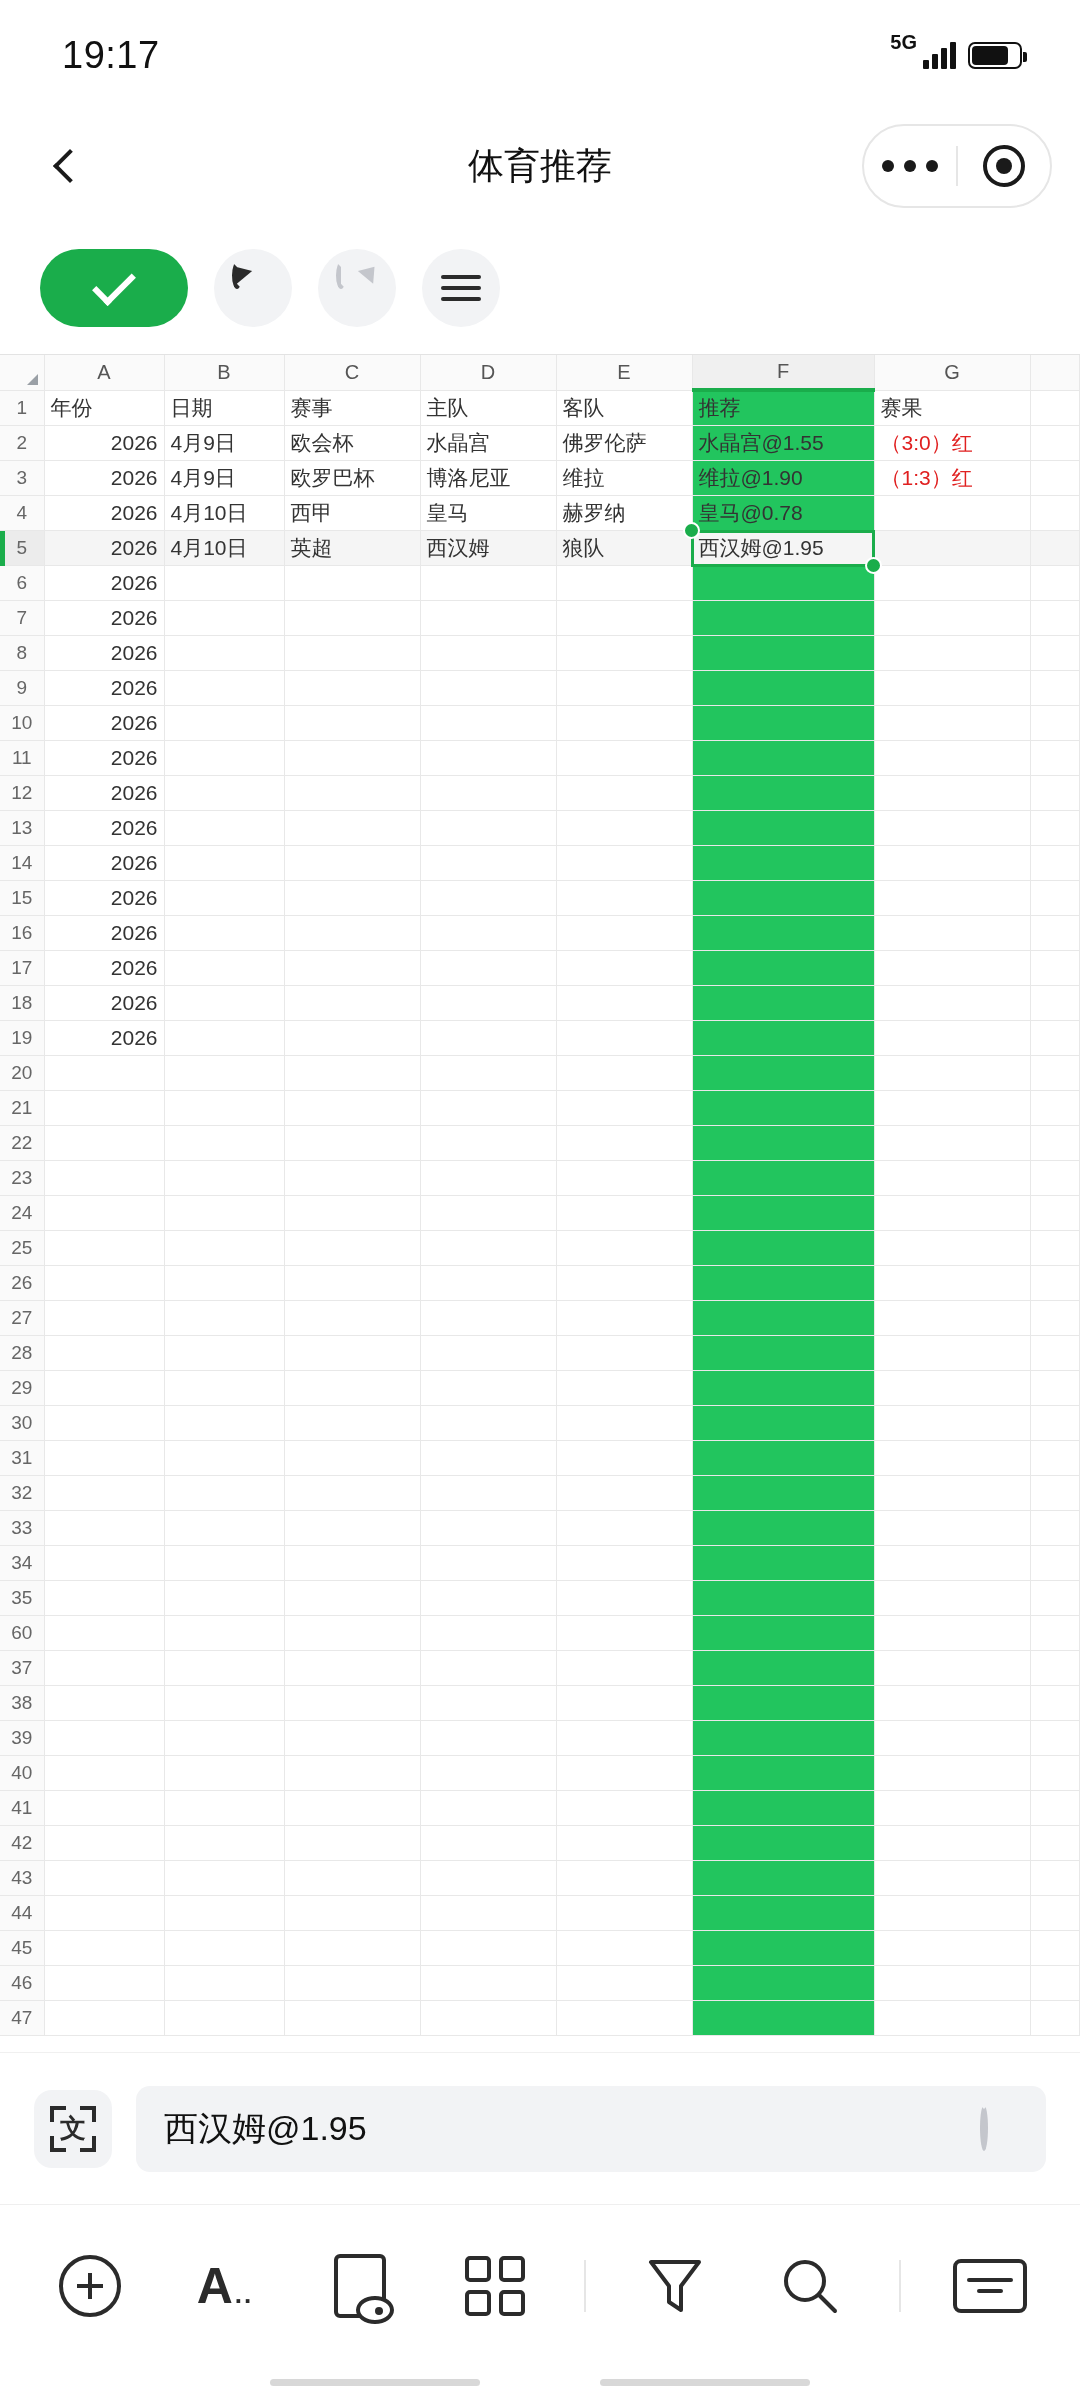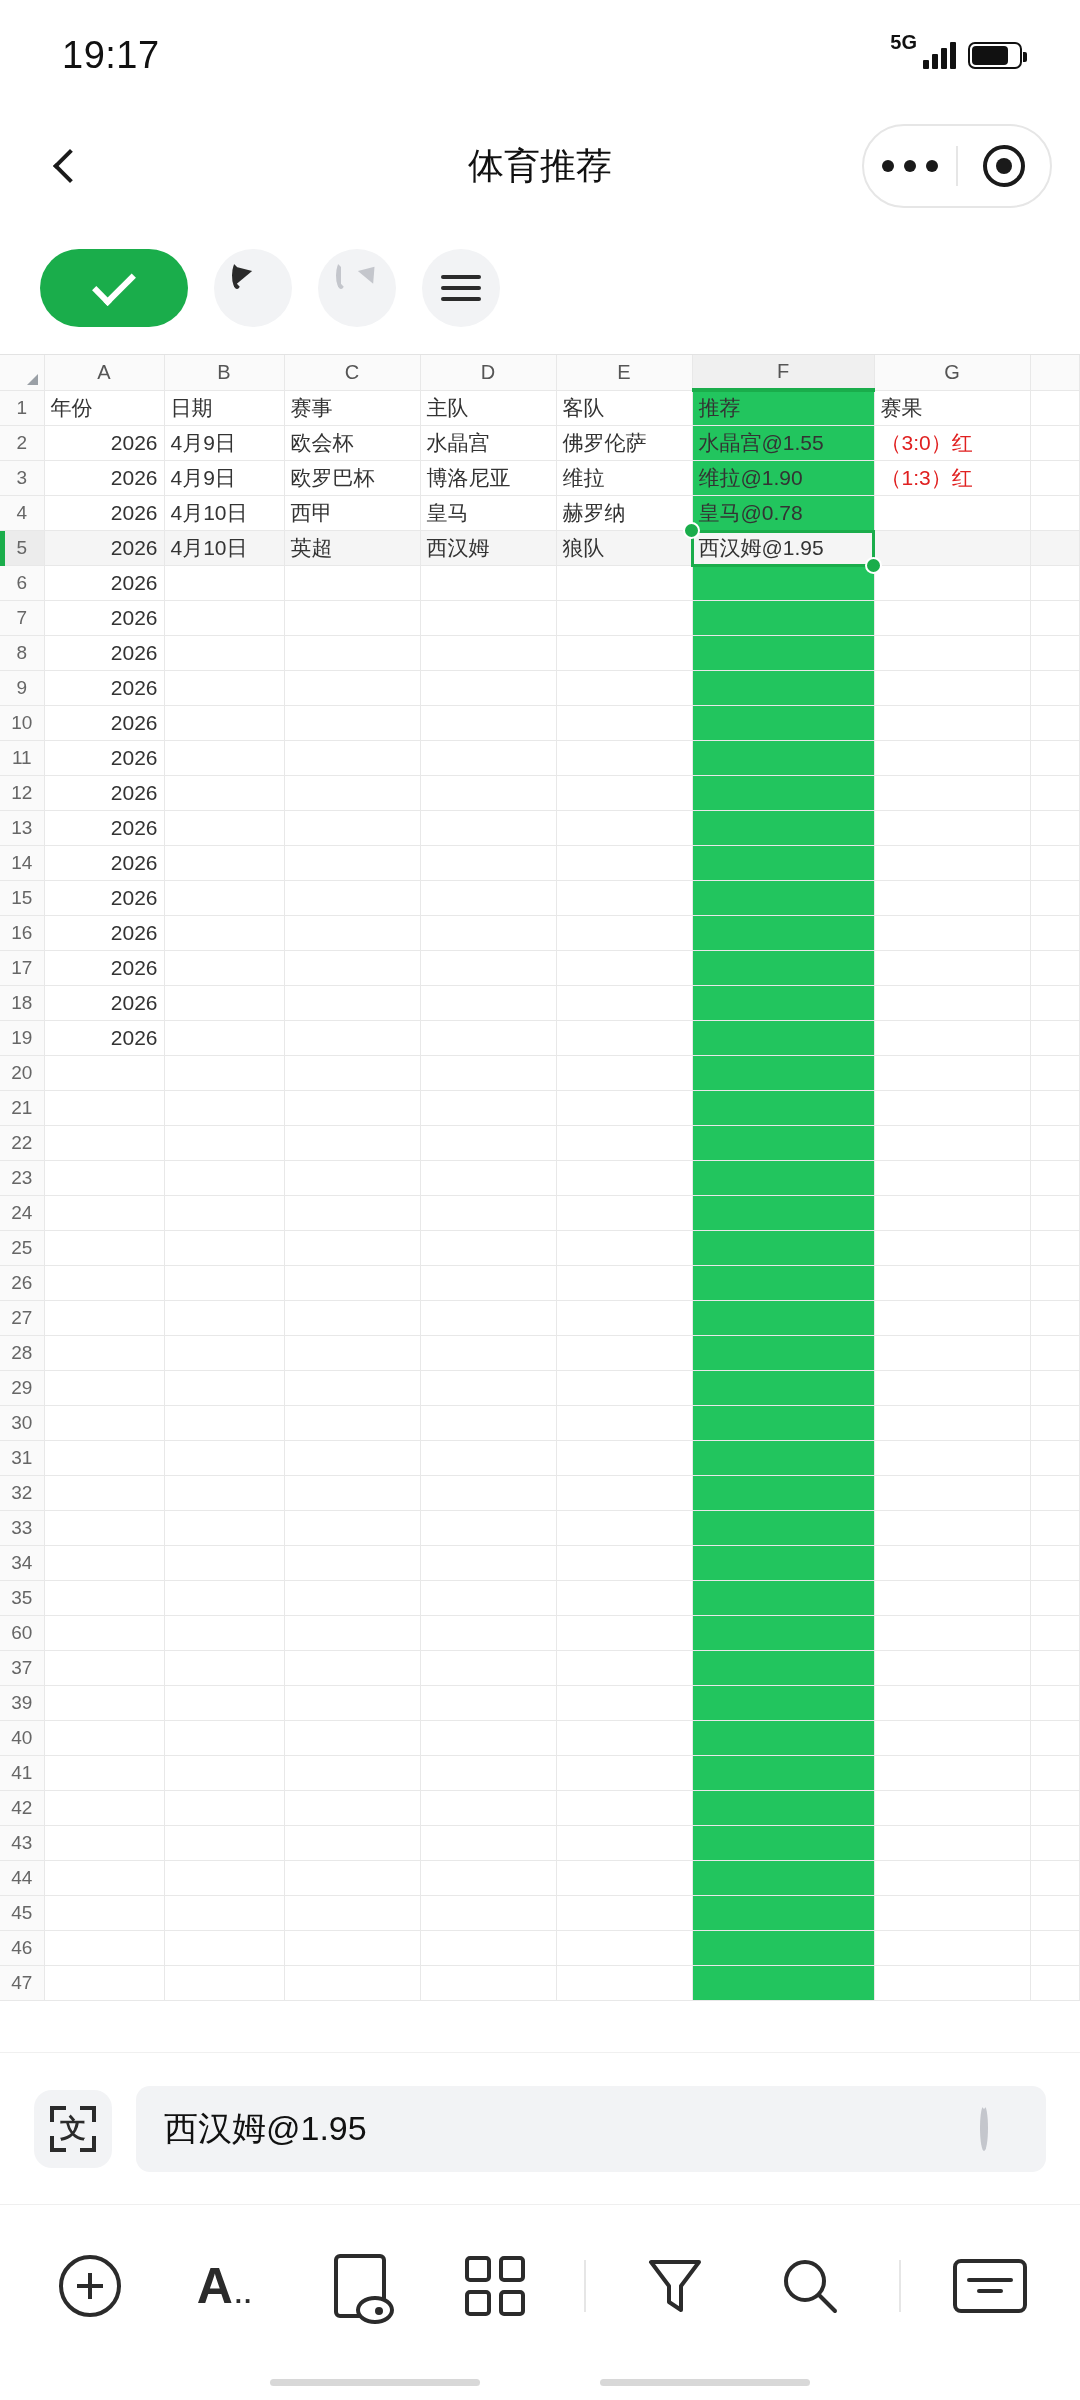--- a/index.html
+++ b/index.html
@@ -887,20 +887,31 @@
           <td class="num"></td>
           <td></td>
           <td></td>
           <td></td>
           <td></td>
           <td class="col-f"></td>
           <td></td>
           <td></td>
         </tr>
         <tr>
+          <td class="rowhdr">38</td>
+          <td class="num"></td>
+          <td></td>
+          <td></td>
+          <td></td>
+          <td></td>
+          <td class="col-f"></td>
+          <td></td>
+          <td></td>
+        </tr>
+        <tr>
           <td class="rowhdr">39</td>
           <td class="num"></td>
           <td></td>
           <td></td>
           <td></td>
           <td></td>
           <td class="col-f"></td>
           <td></td>
           <td></td>
         </tr>

